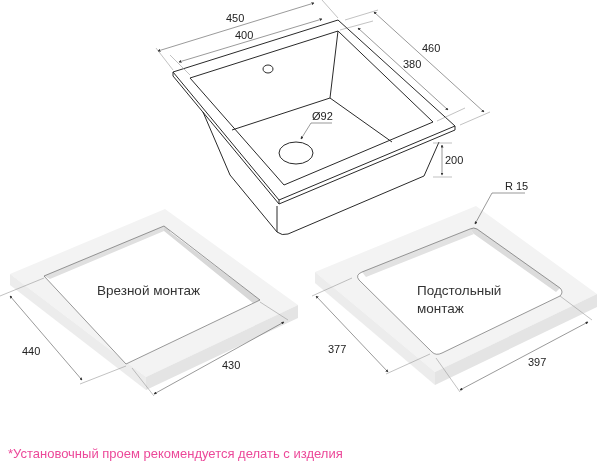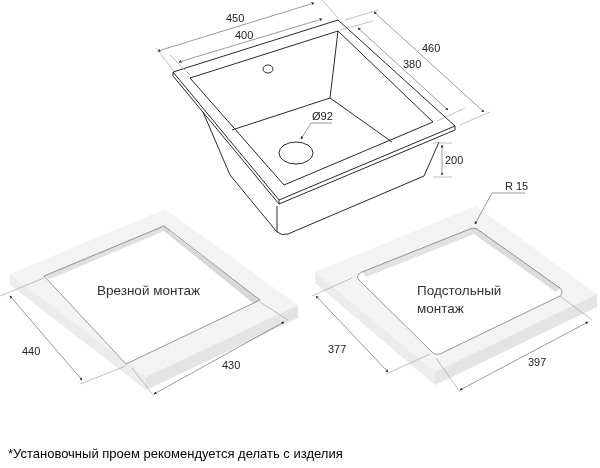--- a/index.html
+++ b/index.html
@@ -1,21 +1,21 @@
 <!DOCTYPE html>
 <html><head>
   <meta charset="utf-8">
   <style>
     html, body { margin: 0; padding: 0; background: #ffffff; }
     body { width: 600px; height: 468px; overflow: hidden; position: relative; font-family: "Liberation Sans", sans-serif; }
     #canvas { position: absolute; left: 0; top: 0; width: 600px; height: 468px; }
     svg text { font-family: "Liberation Sans", sans-serif; fill: #222; }
     .dim { font-size: 11px; }
     .label { font-size: 13.5px; fill: #333; }
-    .footnote { position: absolute; left: 8px; top: 446px; font-size: 13px; color: #000000; white-space: nowrap; }
+    .footnote { position: absolute; left: 8px; top: 446px; font-size: 13px; color: #ec4899; white-space: nowrap; }
     .line { stroke: #2a2a2a; stroke-width: 1; fill: none; stroke-linejoin: round; }
     .thin { stroke: #555; stroke-width: 0.6; fill: none; }
     .ext { stroke: #999; stroke-width: 0.6; fill: none; }
   </style>
 </head>
 <body>
 
 <svg id="canvas" viewBox="0 0 600 468" xmlns="http://www.w3.org/2000/svg">
   <defs>
     <marker id="arr" viewBox="0 0 6 6" refX="5" refY="3" markerWidth="5" markerHeight="5" orient="auto-start-reverse">

